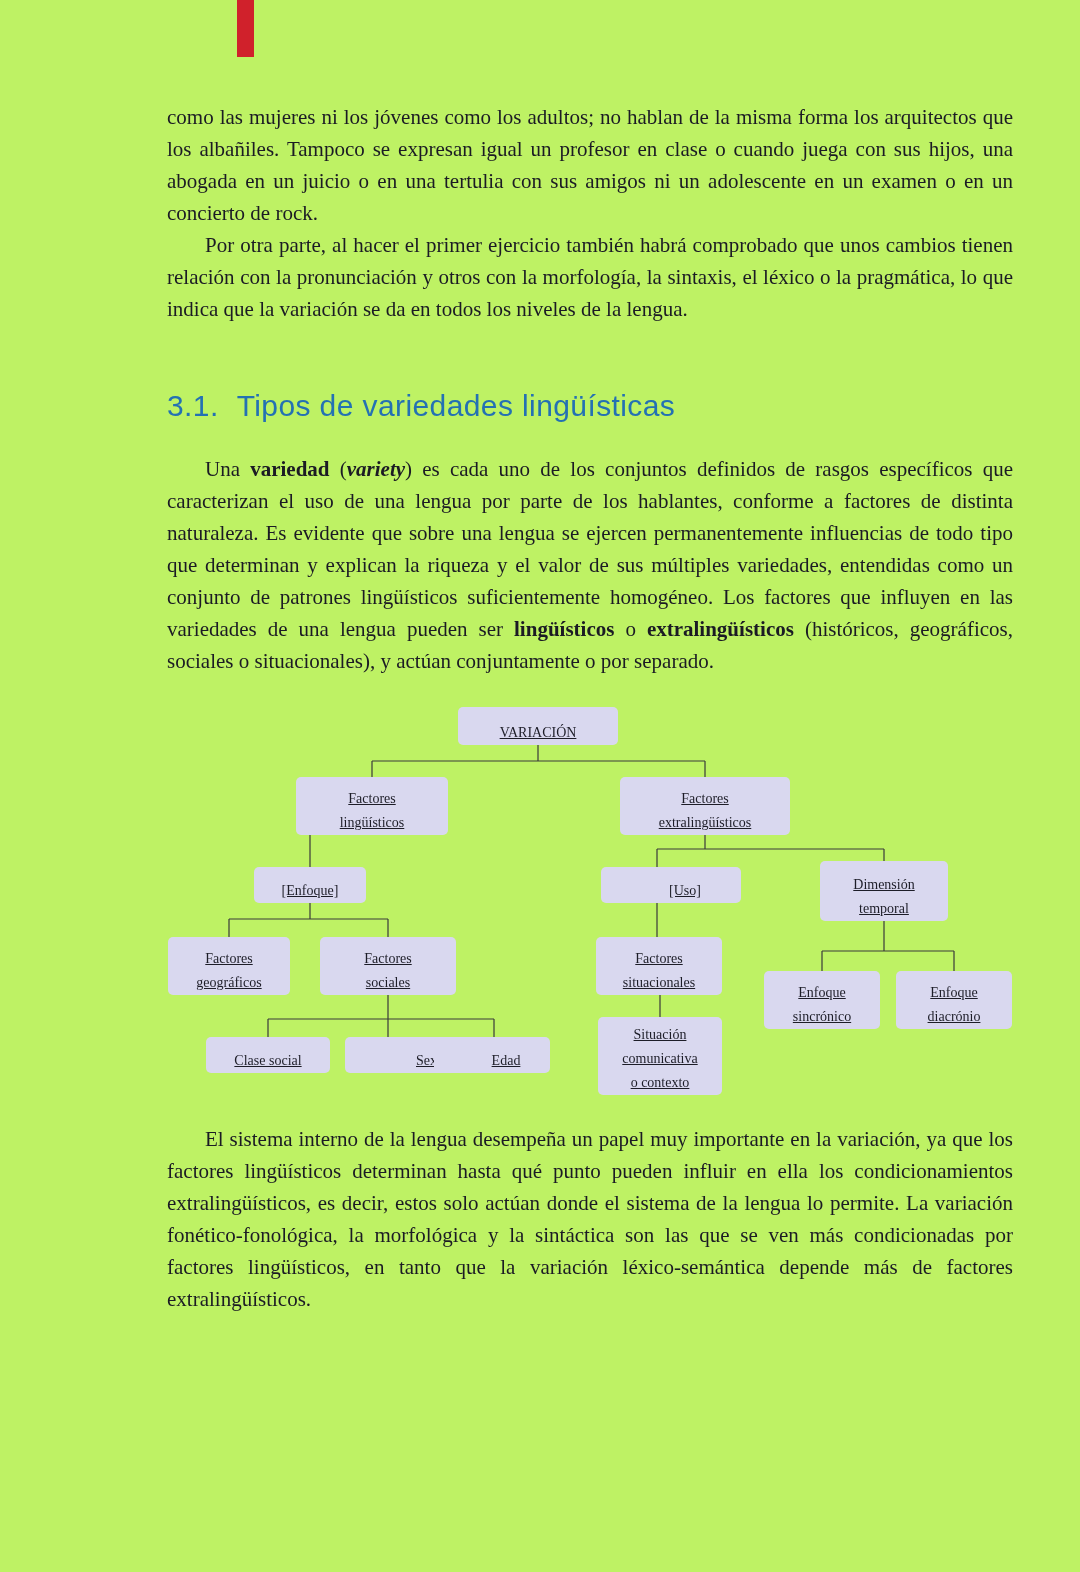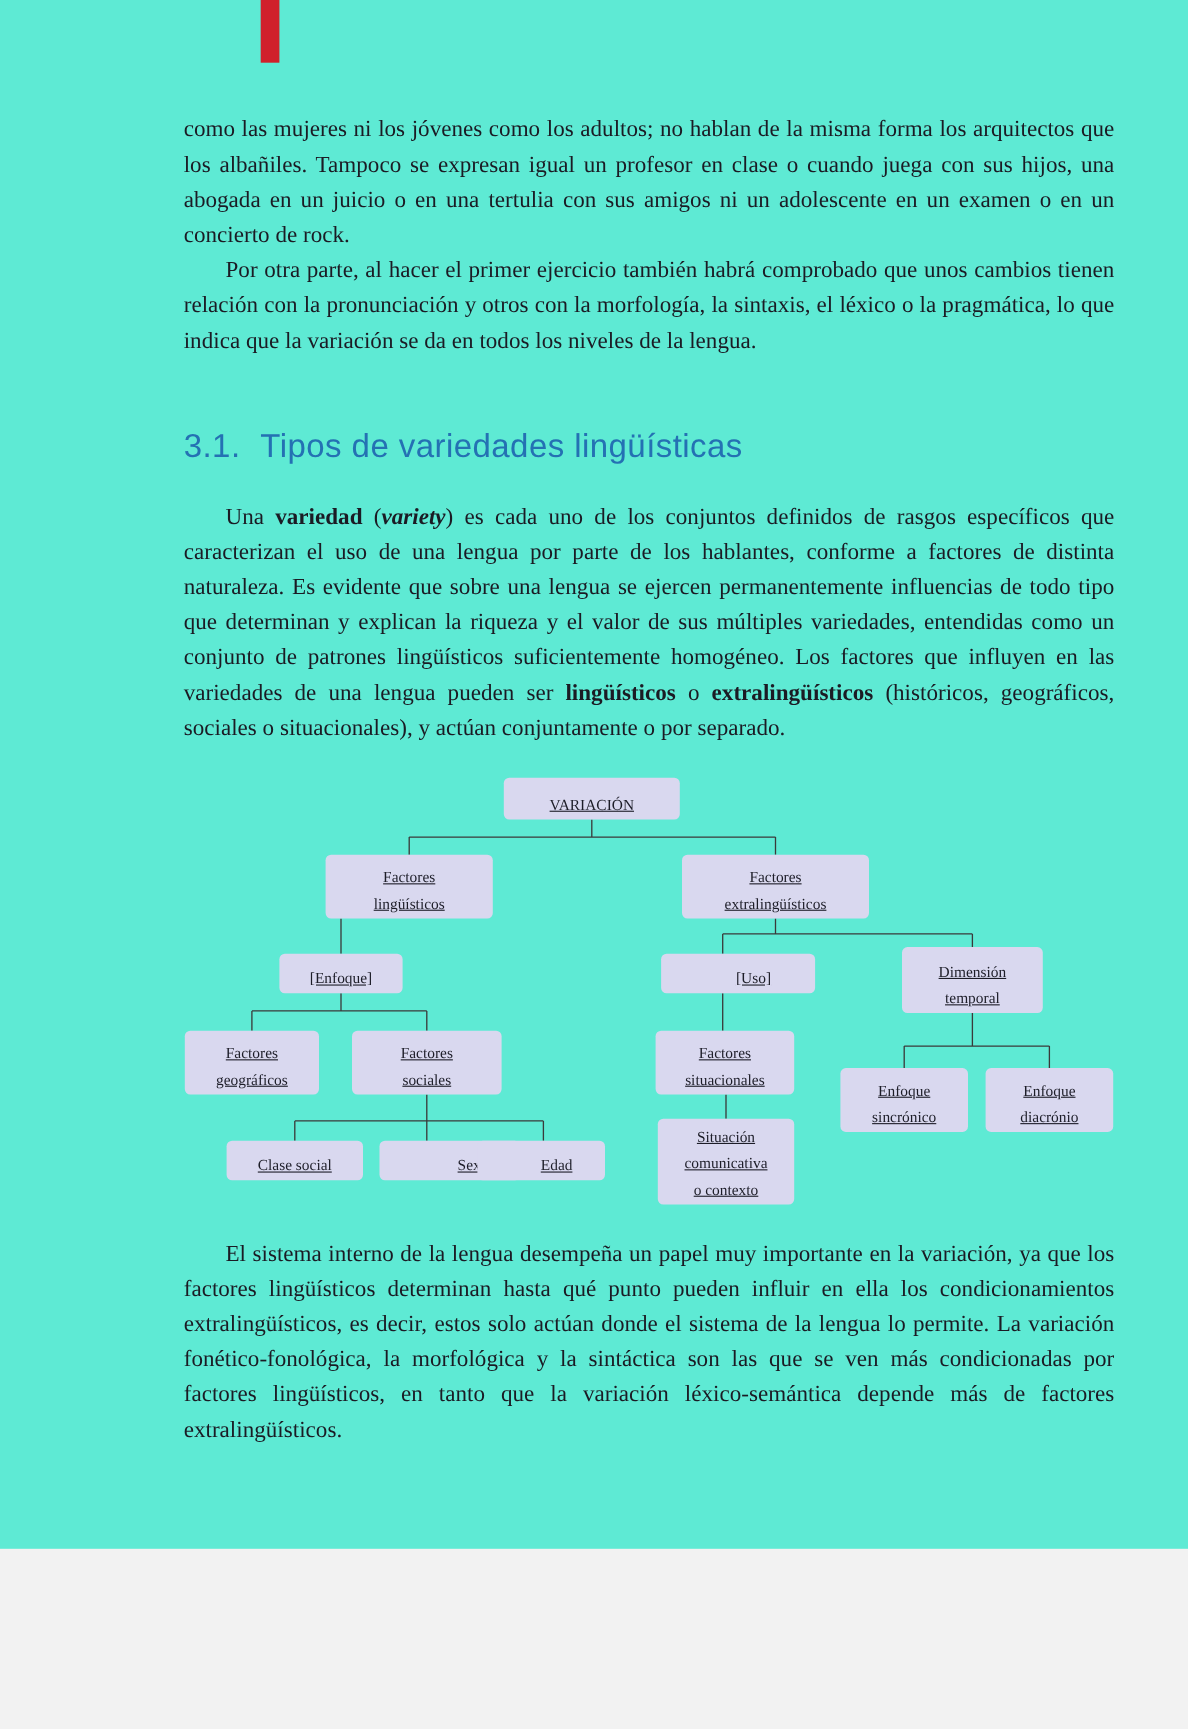--- a/index.html
+++ b/index.html
@@ -3,22 +3,22 @@
 <meta charset="utf-8">
 <style>
   html, body { margin: 0; padding: 0; }
   body {
     width: 1080px; height: 1572px;
     background: #f2f2f2;
     font-family: "Liberation Serif", serif;
   }
   .page {
     position: relative;
-    width: 1080px; height: 1408px;
-    background: #5eead4;
+    width: 1080px; height: 1572px;
+    background: #bef264;
     overflow: hidden;
   }
   .red-tab {
     position: absolute;
     left: 237px; top: 0;
     width: 17px; height: 57px;
     background: var(--tab-red, #d0212b);
   }
   .para {
     margin: 0 67px 0 167px;

